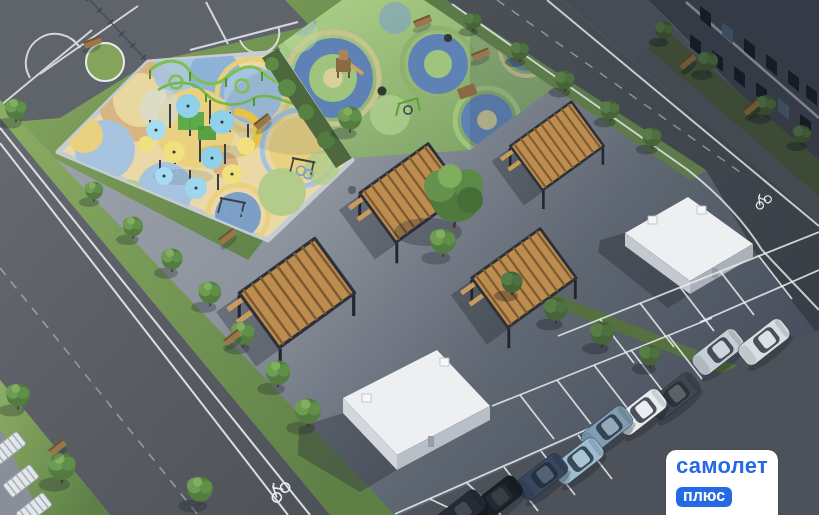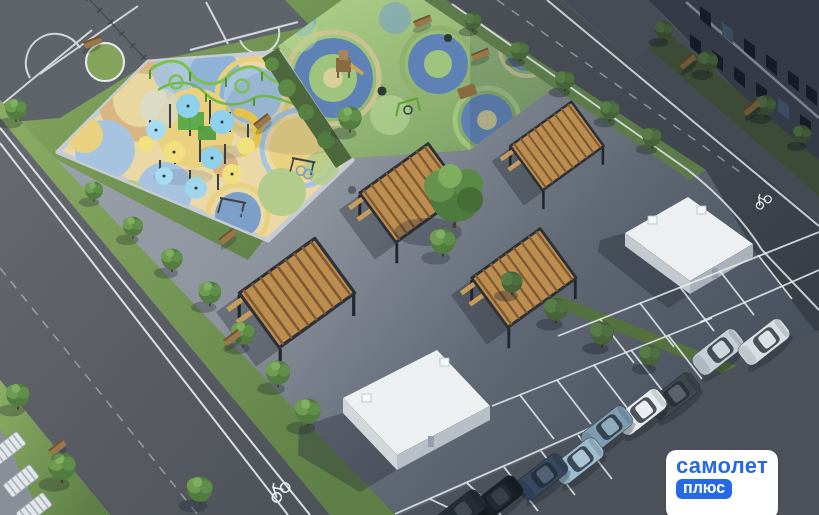--- a/index.html
+++ b/index.html
@@ -3,21 +3,21 @@
 <meta charset="utf-8">
 <style>
   html,body{margin:0;padding:0;background:#ffffff;}
   .stage{position:relative;width:819px;height:515px;overflow:hidden;
          font-family:"Liberation Sans","DejaVu Sans",sans-serif;background:#6b7380;}
   .stage svg{position:absolute;left:0;top:0;}
   .watermark{position:absolute;left:666px;top:450px;background:#fff;border-radius:10px;
              padding:4px 10px 20px 10px;line-height:1.05;box-shadow:0 1px 3px rgba(0,0,0,.15);}
   .wm-line1{color:var(--brand,#2569e5);font-size:22px;font-weight:700;letter-spacing:.3px;}
   .wm-line2{display:inline-block;background:var(--brand,#2569e5);color:#fff;font-size:16px;
-            font-weight:700;padding:1px 7px 2px 7px;border-radius:6px;margin-top:2px;}
+            font-weight:700;padding:1px 7px 2px 7px;border-radius:6px;margin-top:10px;}
 </style>
 </head>
 <body>
 
 <div class="stage">
 <svg width="819" height="515" viewBox="0 0 819 515">
   <defs>
     <linearGradient id="gBase" x1="0" y1="0.1" x2="1" y2="0.6">
       <stop offset="0" stop-color="#a0a7b0"></stop>
           <stop offset="0.42" stop-color="#8d949e"></stop>

